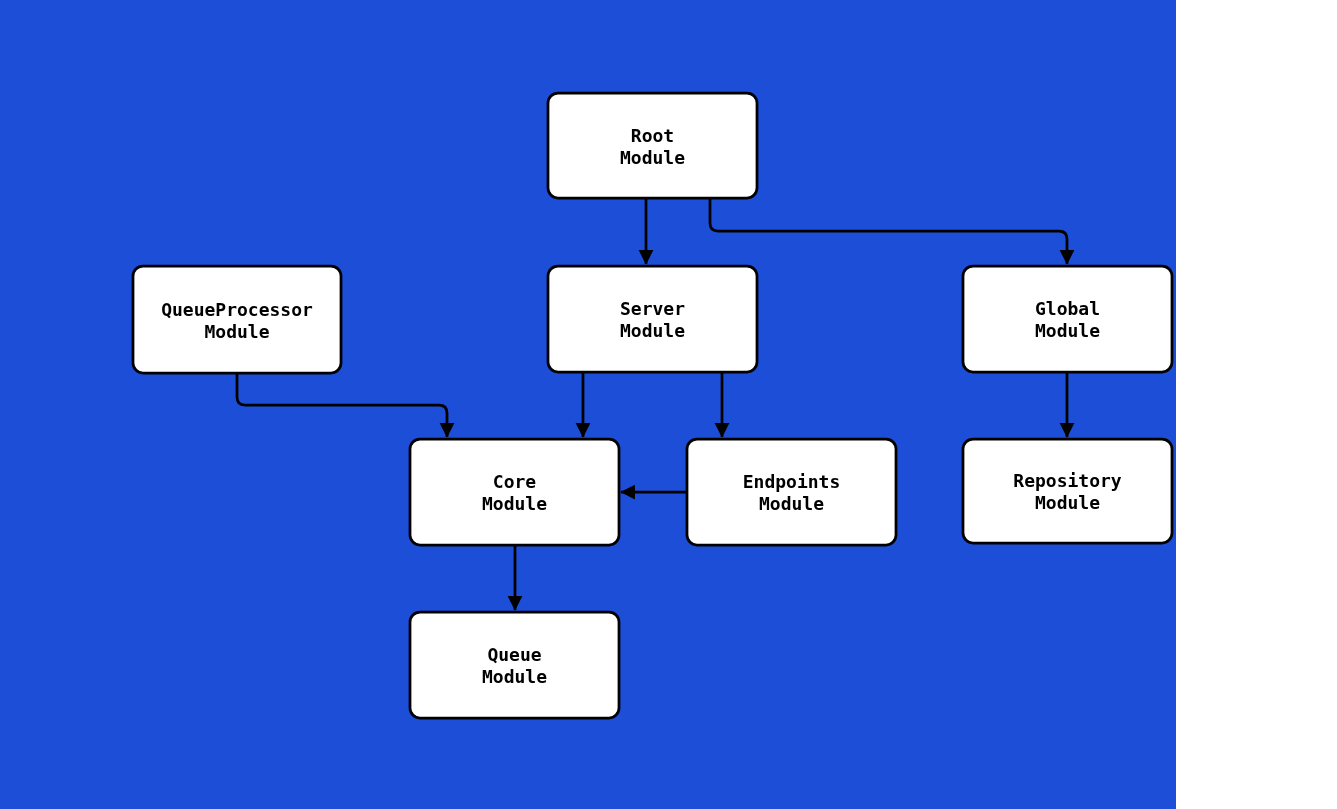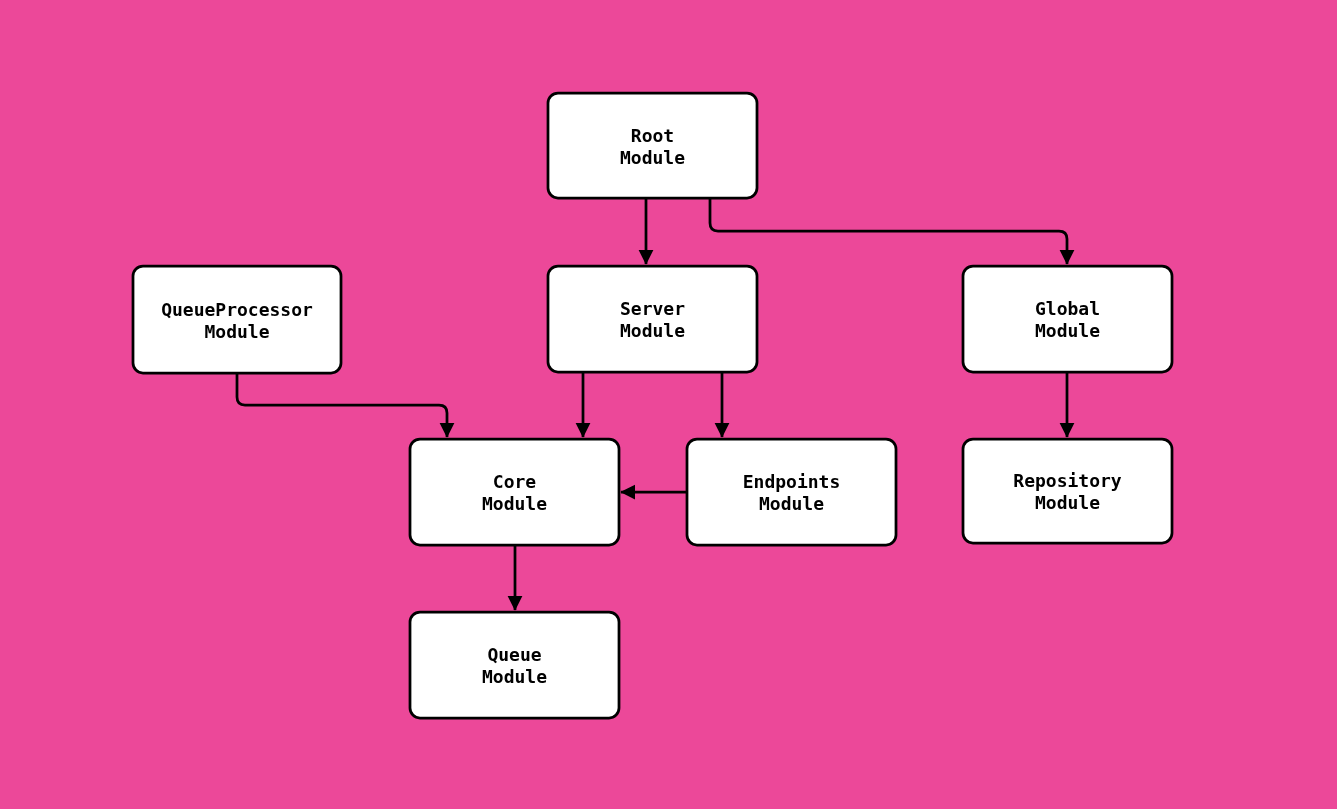--- a/index.html
+++ b/index.html
@@ -5,23 +5,23 @@
   html, body {
     margin: 0;
     padding: 0;
     background: #ffffff;
     width: 1337px;
     height: 809px;
     overflow: hidden;
   }
   .diagram-wrap {
     position: relative;
-    width: 1337px;
+    width: 1176px;
     height: 809px;
-    background: #ec4899;
+    background: #1d4ed8;
     text-decoration: underline;
   }
   svg text {
     font-family: "DejaVu Sans Mono", "Liberation Mono", monospace;
     font-weight: bold;
     font-size: 18px;
     fill: #000000;
     text-anchor: middle;
   }
   svg .node-rect {

